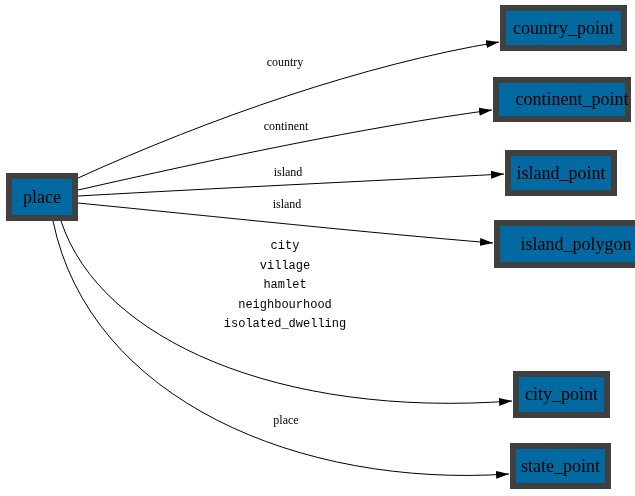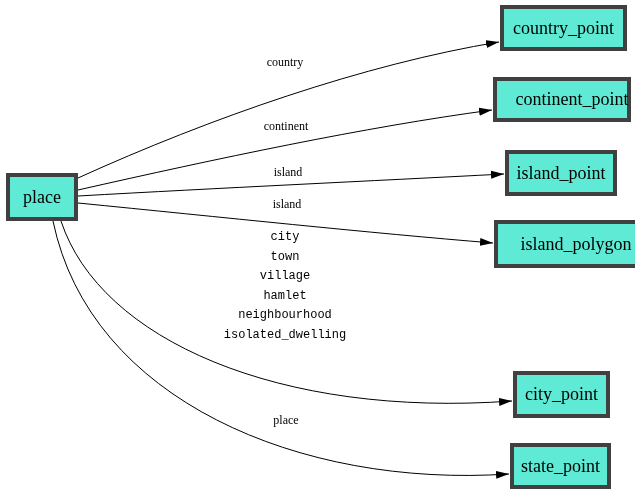--- a/index.html
+++ b/index.html
@@ -13,22 +13,22 @@
     color: #000000;
     overflow: hidden;
   }
   .edge-layer {
     position: absolute;
     left: 0; top: 0;
     width: 635px; height: 496px;
   }
   .node {
     position: absolute;
-    border: 4px solid #404040;
-    background: #5eead4;
+    border: 6px solid #404040;
+    background: #0369a1;
     display: flex;
     align-items: center;
     justify-content: center;
     font-size: 18px;
     white-space: nowrap;
   }
   .edge-label {
     position: absolute;
     transform: translate(-50%, -50%);
     font-size: 12px;
@@ -88,21 +88,20 @@
   <div class="edge-label" style="left:285px; top:63px;">country</div>
 
   <div class="edge-label" style="left:286px; top:127px;">continent</div>
 
   <div class="edge-label" style="left:288px; top:173px;">island</div>
 
   <div class="edge-label" style="left:287px; top:205px;">island</div>
 
   <div class="edge-label" style="left:285px; top:286px;font-family:Liberation Mono, monospace;">
     <span>city</span>
-    <span>town</span>
     <span>village</span>
     <span>hamlet</span>
     <span>neighbourhood</span>
     <span>isolated_dwelling</span>
   </div>
 
   <div class="edge-label" style="left:286px; top:421px;">place</div>
 
 </div>
 

